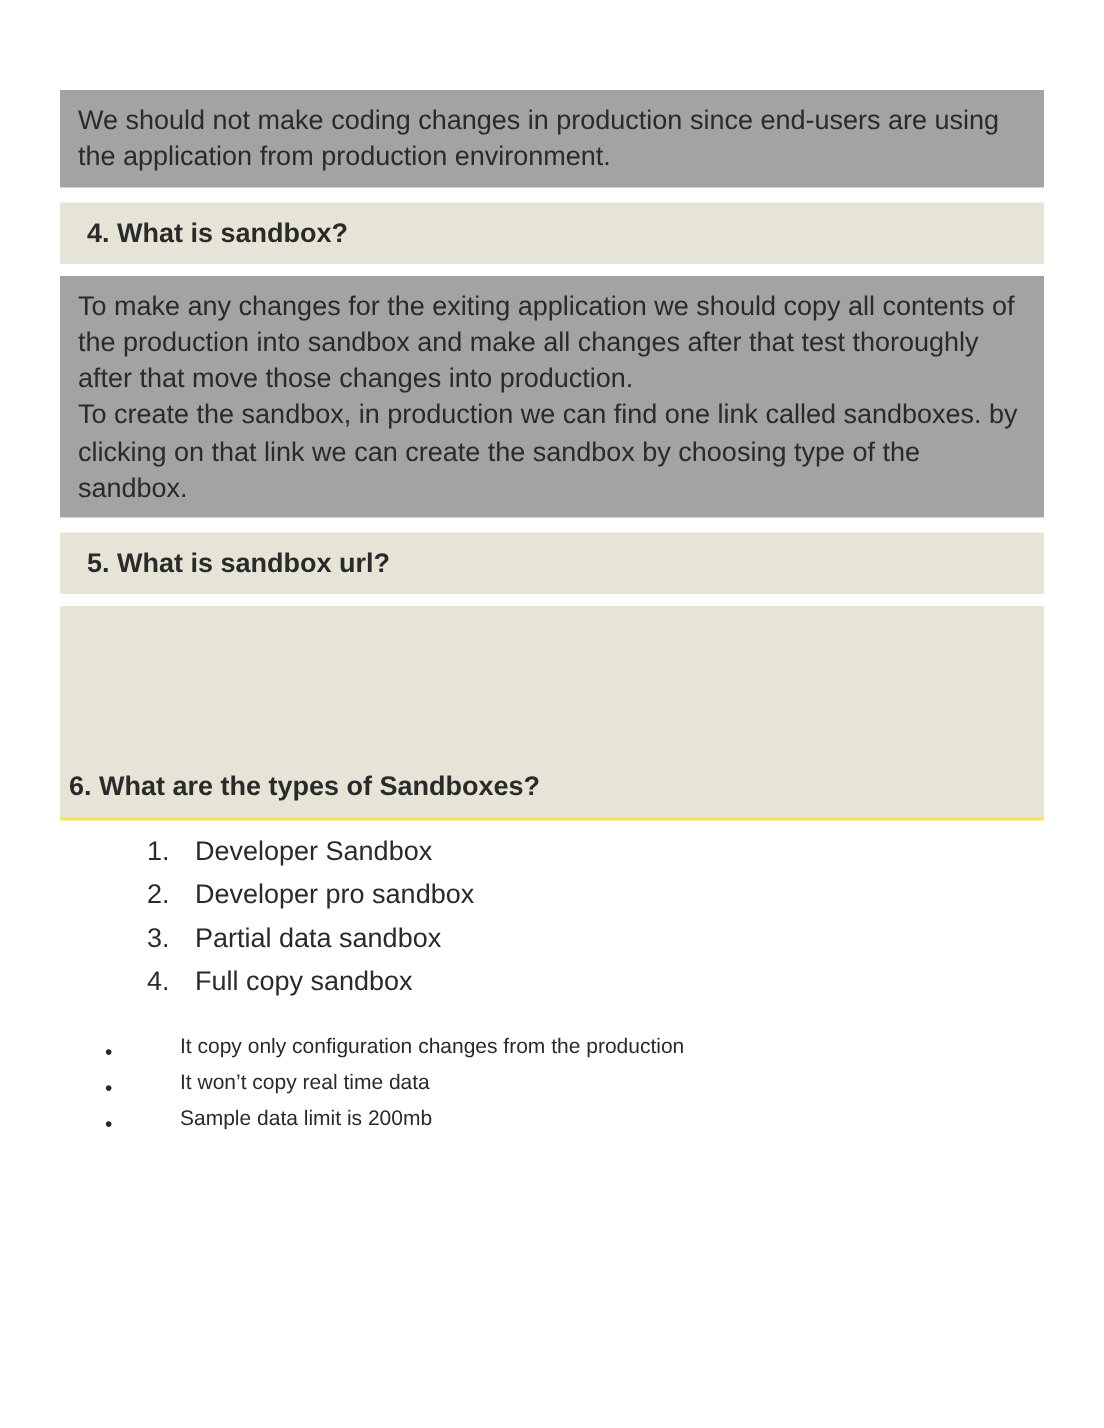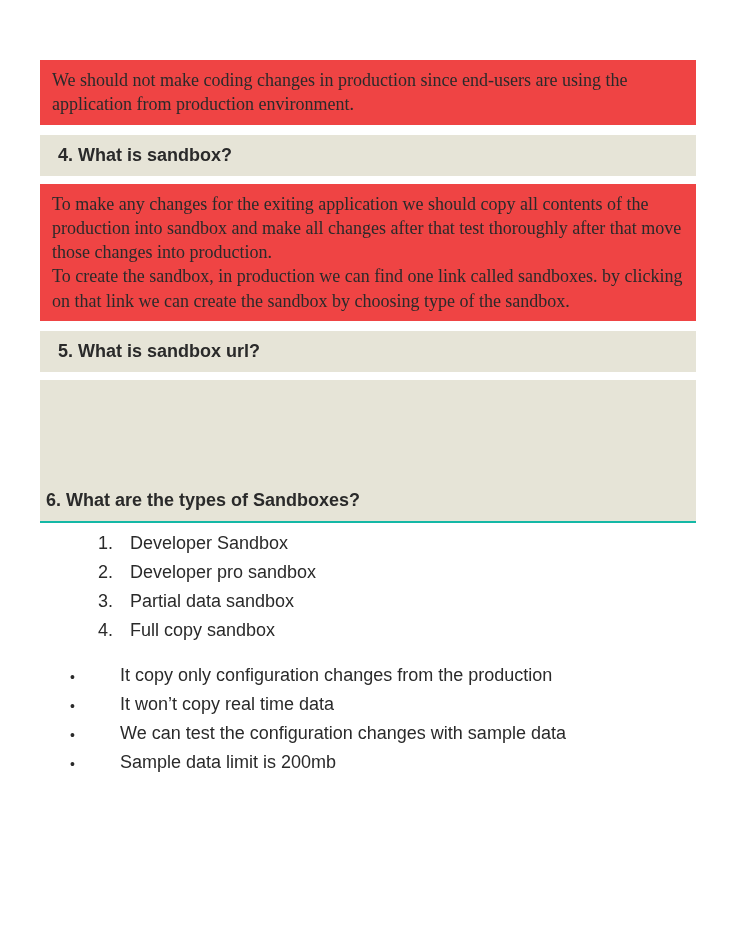--- a/index.html
+++ b/index.html
@@ -19,24 +19,23 @@
       padding: 10px 18px;
       background: #e6e4d7;
       margin-bottom: 8px;
     }
     .heading.indent {
       padding-left: 18px;
     }
     .para {
       font-size: 18px;
       line-height: 1.35;
-      background: #ef4444;
+      background: #a3a3a3;
       padding: 8px 12px;
       margin-bottom: 10px;
-      font-family: Liberation Serif, serif;
     }
     .short-answer {
       font-size: 18px;
       padding: 6px 12px;
       background: #e6e4d7;
       margin-bottom: 10px;
     }
     .spacer-block {
       background: #e6e4d7;
       height: 100px;
@@ -63,33 +62,33 @@
       position: absolute;
       left: 58px;
       display: inline-block;
     }
     ul.bulleted {
       list-style: none;
       margin: 0;
       padding: 6px 0 0 0;
     }
     ul.bulleted li {
-      font-size: 18px;
+      font-size: 14px;
       padding: 4px 0 4px 80px;
       position: relative;
     }
     ul.bulleted li::before {
       content: "•";
       position: absolute;
       left: 30px;
       font-size: 14px;
       top: 8px;
     }
     .q6-container {
-      background: #14b8a6;
+      background: #fde047;
       padding-bottom: 2px;
       margin-bottom: 0;
     }
   </style>
 </head>
 <body>
 
 <div class="page">
 
   <div class="para">We should not make coding changes in production since end-users are using the application from production environment.</div>
@@ -111,17 +110,16 @@
     <li><span class="num">1.</span><span>Developer Sandbox</span></li>
     <li><span class="num">2.</span><span>Developer pro sandbox</span></li>
     <li><span class="num">3.</span><span>Partial data sandbox</span></li>
     <li><span class="num">4.</span><span>Full copy sandbox</span></li>
   </ol>
 
 
   <ul class="bulleted">
     <li><span>It copy only configuration changes from the production</span></li>
     <li><span>It won’t copy real time data</span></li>
-    <li><span>We can test the configuration changes with sample data</span></li>
     <li><span>Sample data limit is 200mb</span></li>
   </ul>
 
 </div>
 
 </body></html>

